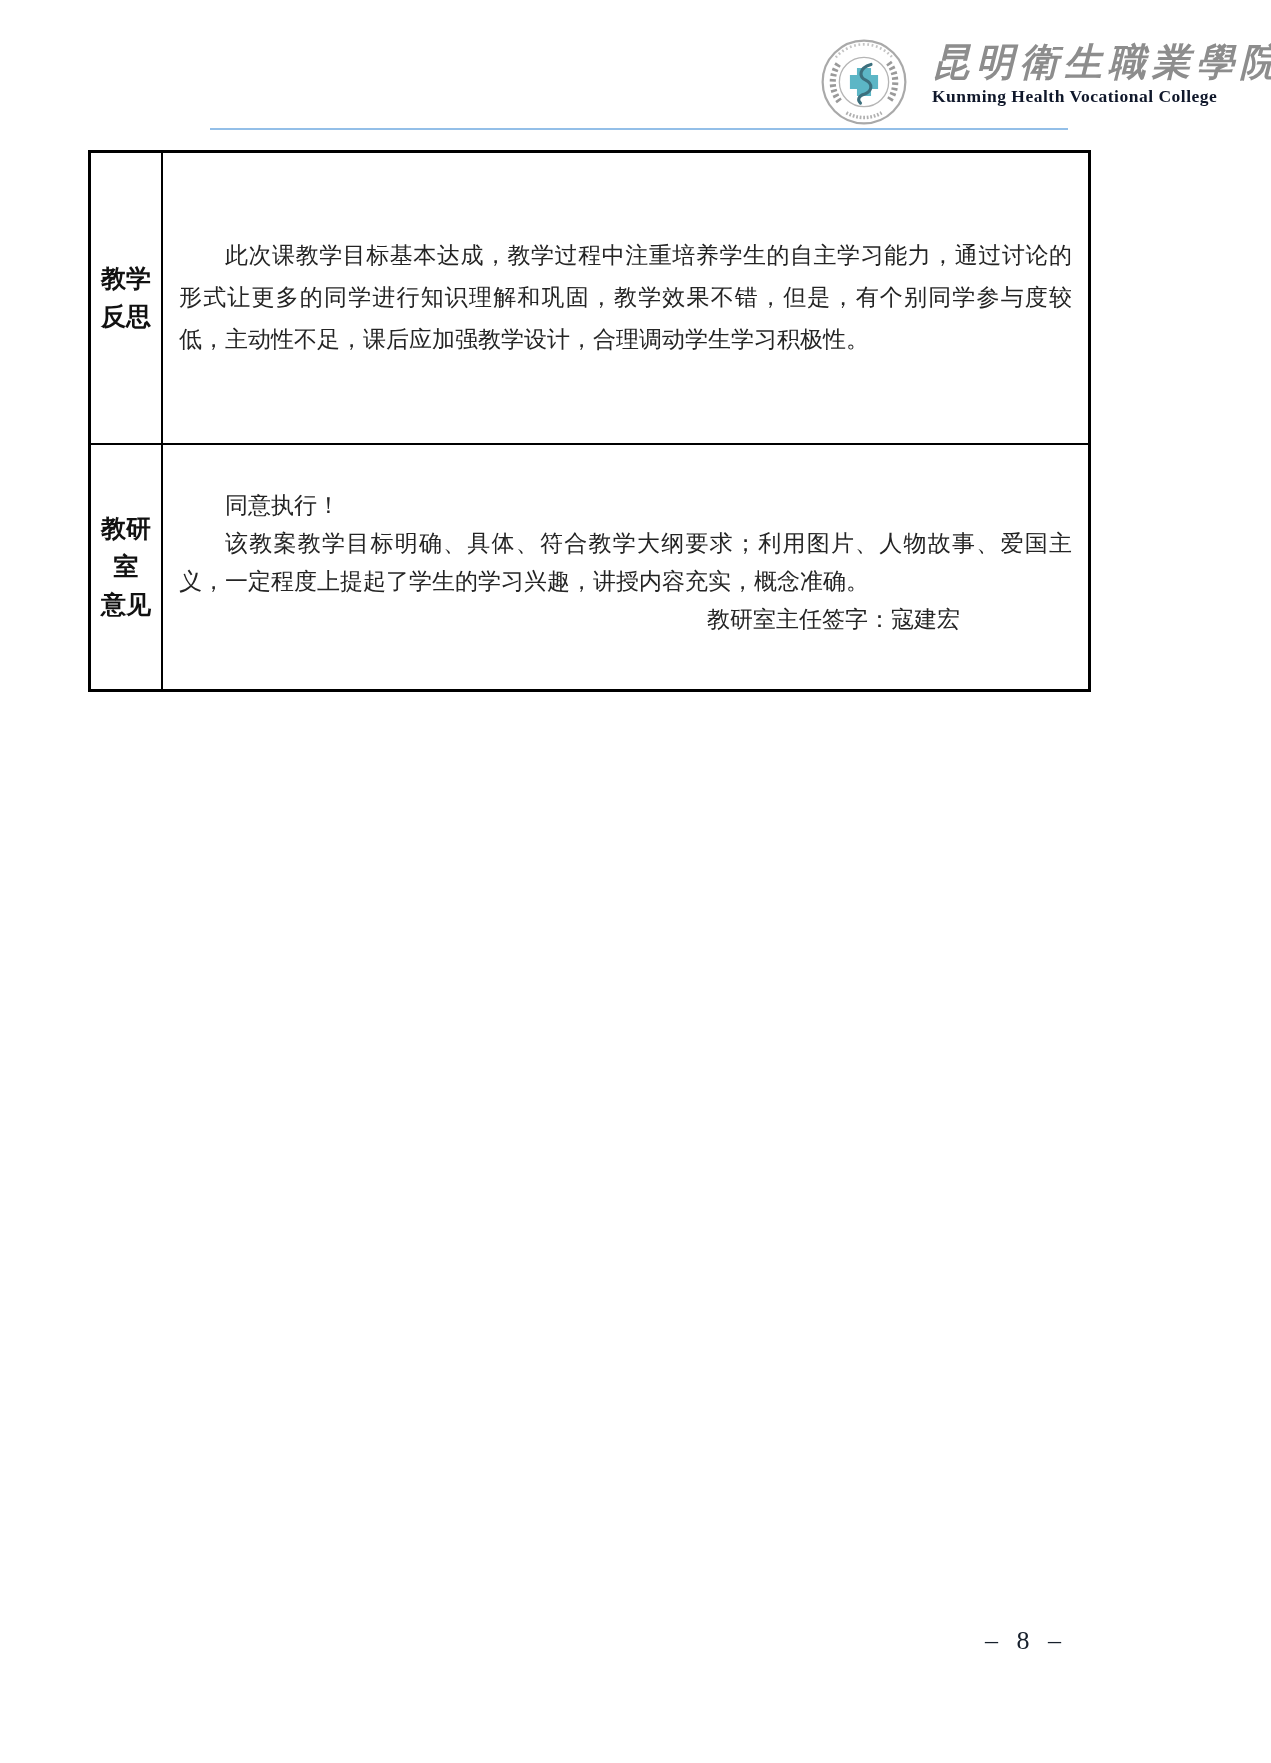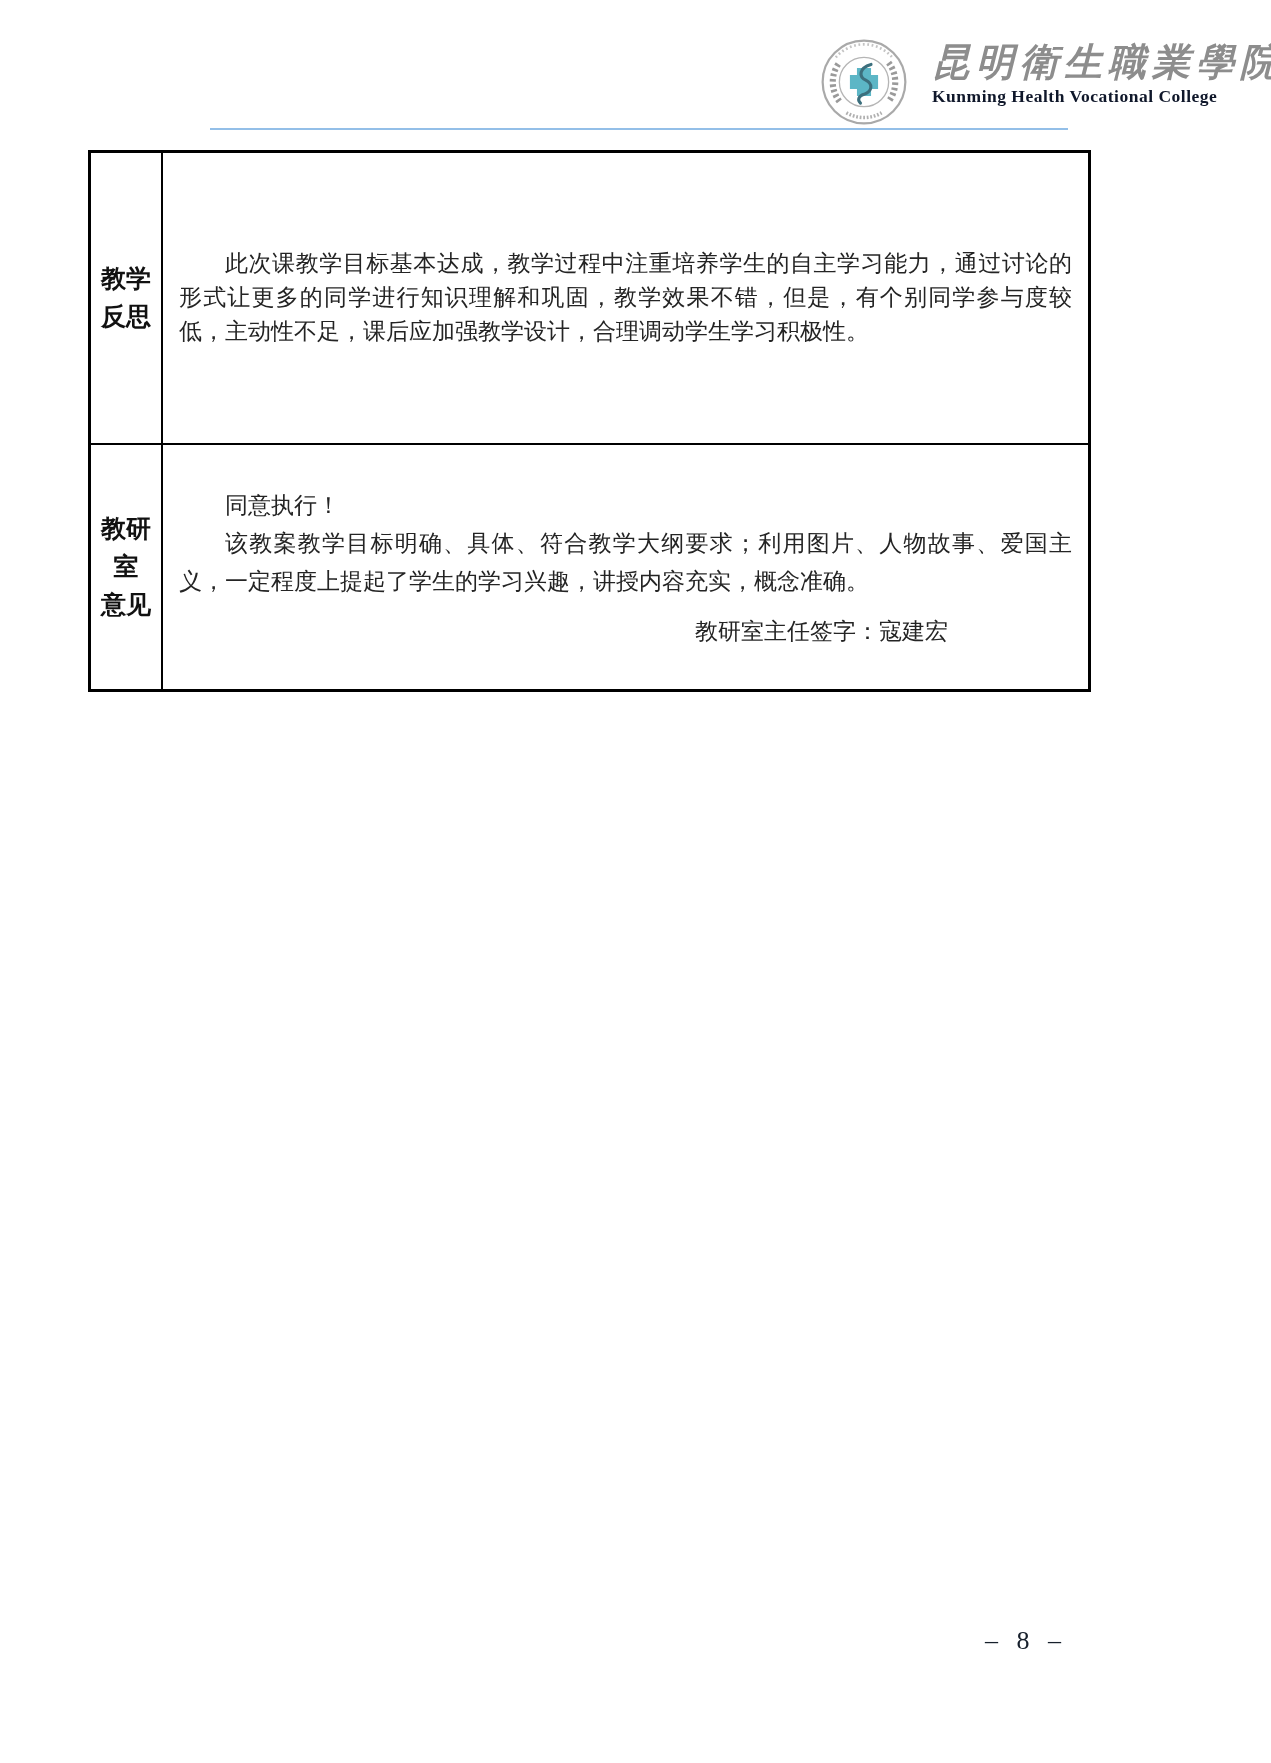--- a/index.html
+++ b/index.html
@@ -94,21 +94,21 @@
     line-height: 38px;
     color: #111111;
     text-align: center;
   }
   .content-cell {
     flex: 1 1 auto;
     box-sizing: border-box;
     padding: 0 16px;
     font-family: "Liberation Serif", serif;
     font-size: 23px;
-    line-height: 34px;
+    line-height: 42px;
     color: #242424;
   }
   .row-reflection {
     height: 290px;
   }
   .row-reflection .content-cell {
     display: flex;
     flex-direction: column;
     justify-content: center;
   }
@@ -118,21 +118,21 @@
   .row-opinion .content-cell {
     padding-top: 42px;
     line-height: 38px;
   }
   .para {
     margin: 0;
     text-indent: 2em;
     text-align: justify;
   }
   .sig-line {
-    margin: 12px;
+    margin: 0;
     text-align: right;
     padding-right: 112px;
   }
   .date-line {
     margin: 0;
     text-align: right;
     padding-right: 152px;
     letter-spacing: 2px;
   }
 

